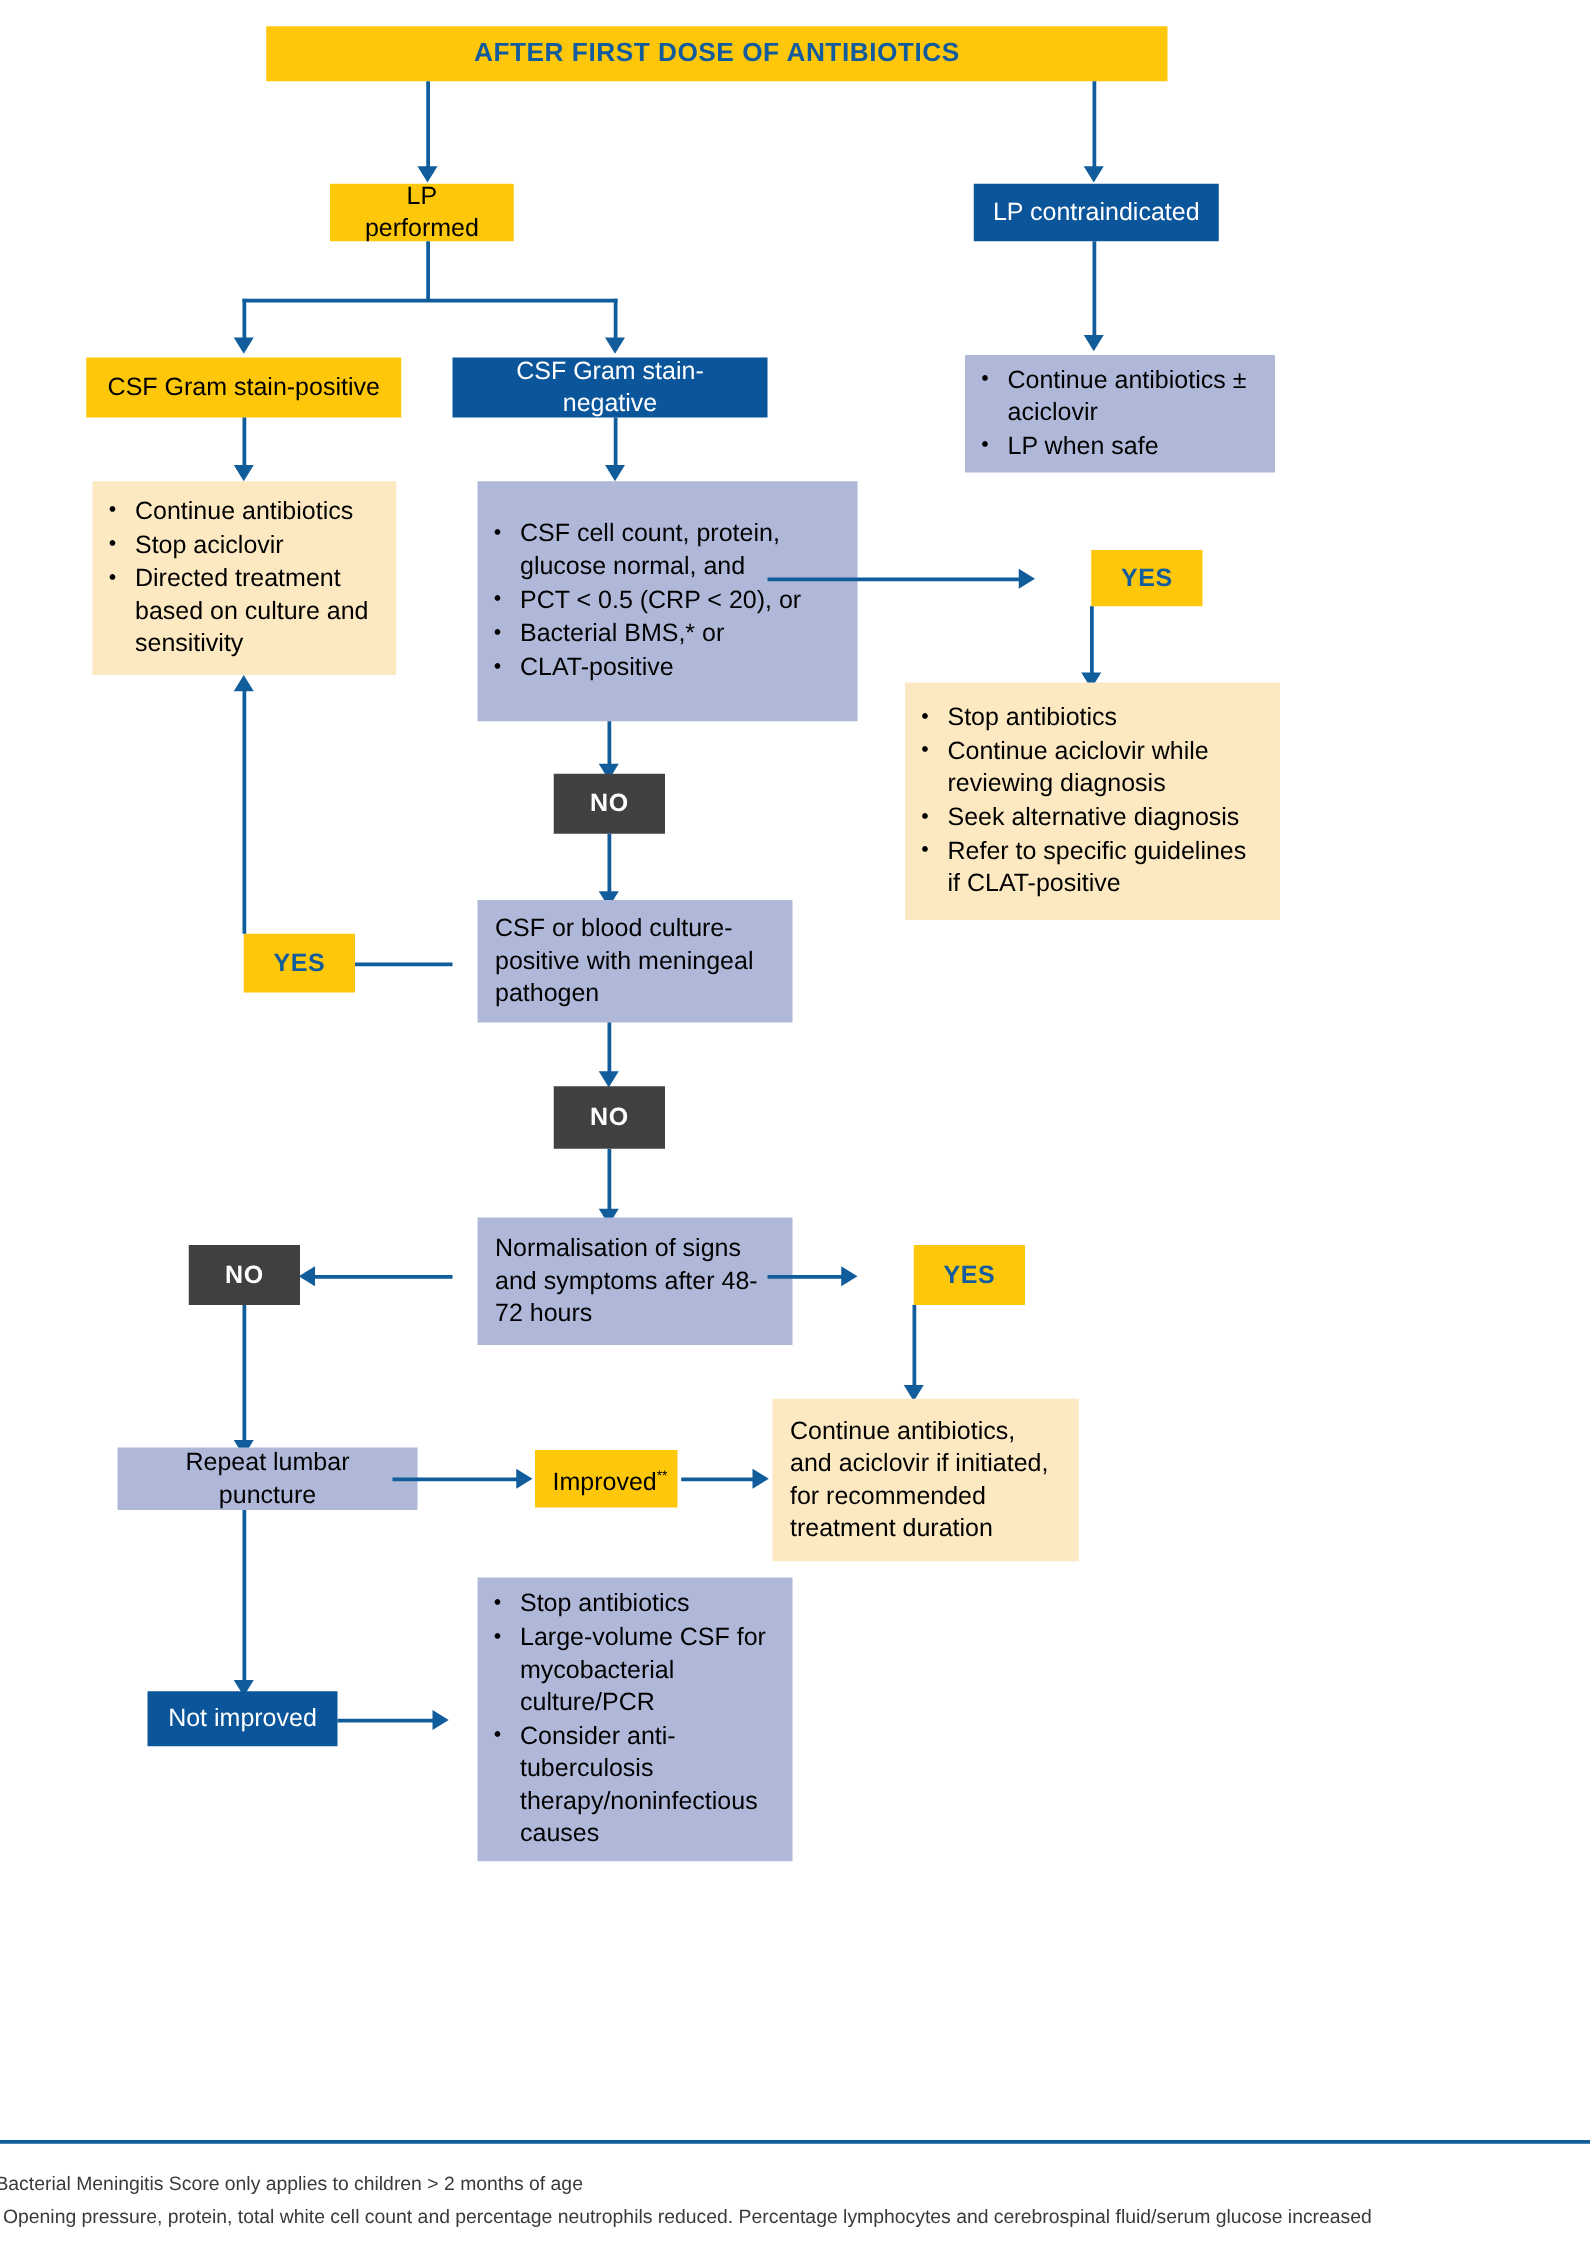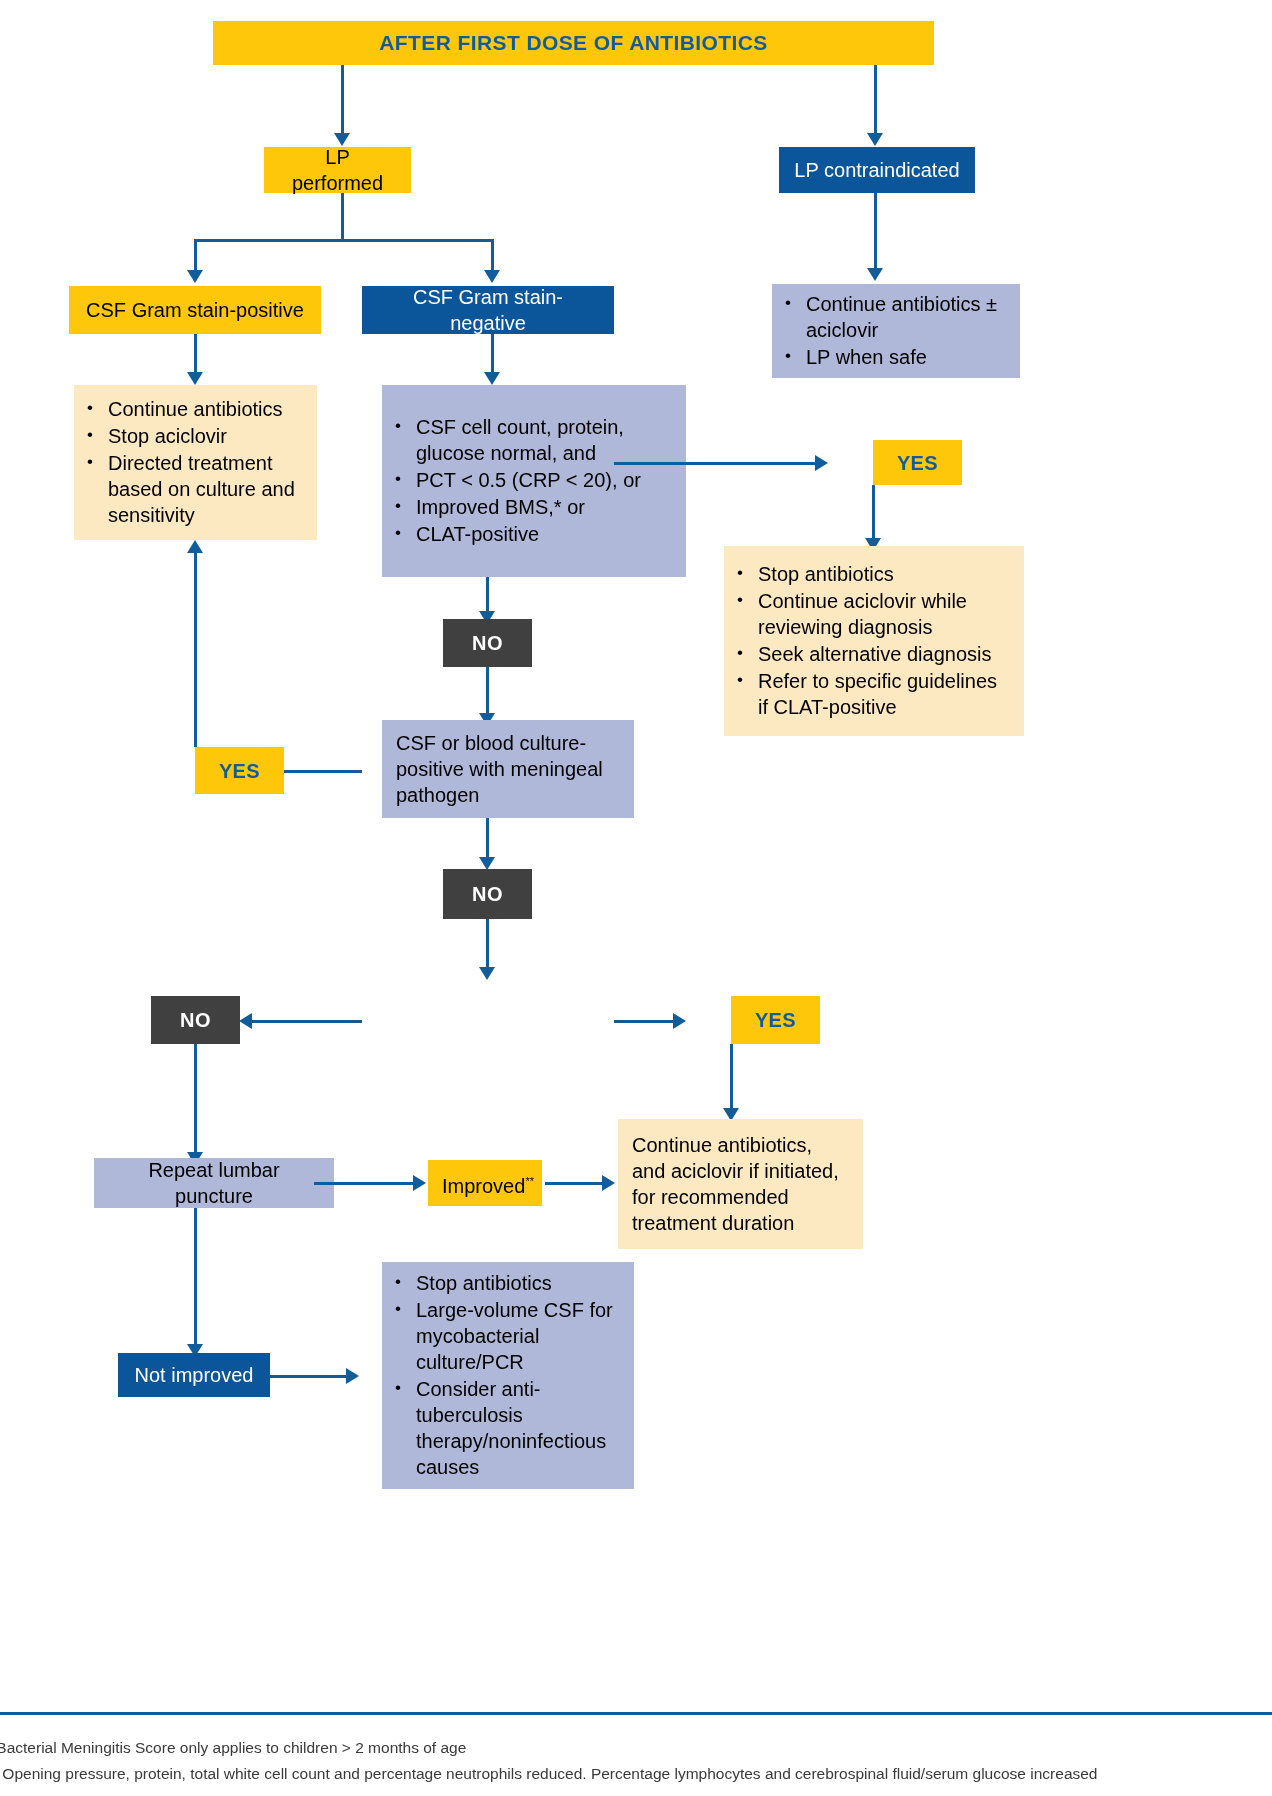--- a/index.html
+++ b/index.html
@@ -180,21 +180,21 @@
       <li>Continue antibiotics</li>
       <li>Stop aciclovir</li>
       <li>Directed treatment based on culture and sensitivity</li>
     </ul>
   </div>
 
   <div class="node lav" style="left:362px; top:385px; width:304px; height:192px;">
     <ul class="blist">
       <li>CSF cell count, protein, glucose normal, and</li>
       <li>PCT &lt; 0.5 (CRP &lt; 20), or</li>
-      <li>Improved BMS,* or</li>
+      <li>Bacterial BMS,* or</li>
       <li>CLAT-positive</li>
     </ul>
   </div>
 
   <div class="hline" style="left:614px; top:462px; width:204px;"></div>
   <div class="arrow right" style="left:815px; top:455px;"></div>
 
   <div class="node gold-blue center" style="left:829px; top:440px; width:89px; height:45px;">
     <span class="pad">YES</span>
   </div>
@@ -238,20 +238,23 @@
   <div class="vline" style="left:486px; top:818px; height:42px;"></div>
   <div class="arrow down" style="left:479px; top:857px;"></div>
 
   <div class="node navy-b center" style="left:443px; top:869px; width:89px; height:50px;">
     <span class="pad">NO</span>
   </div>
 
   <div class="vline" style="left:486px; top:919px; height:52px;"></div>
   <div class="arrow down" style="left:479px; top:967px;"></div>
 
+  <div class="node lav" style="left:362px; top:974px; width:252px; height:102px;">
+    <span class="pad">Normalisation of signs and symptoms after 48-72 hours</span>
+  </div>
 
   <div class="hline" style="left:242px; top:1020px; width:120px;"></div>
   <div class="arrow left" style="left:239px; top:1013px;"></div>
 
   <div class="node navy-b center" style="left:151px; top:996px; width:89px; height:48px;">
     <span class="pad">NO</span>
   </div>
 
   <div class="hline" style="left:614px; top:1020px; width:61px;"></div>
   <div class="arrow right" style="left:673px; top:1013px;"></div>

